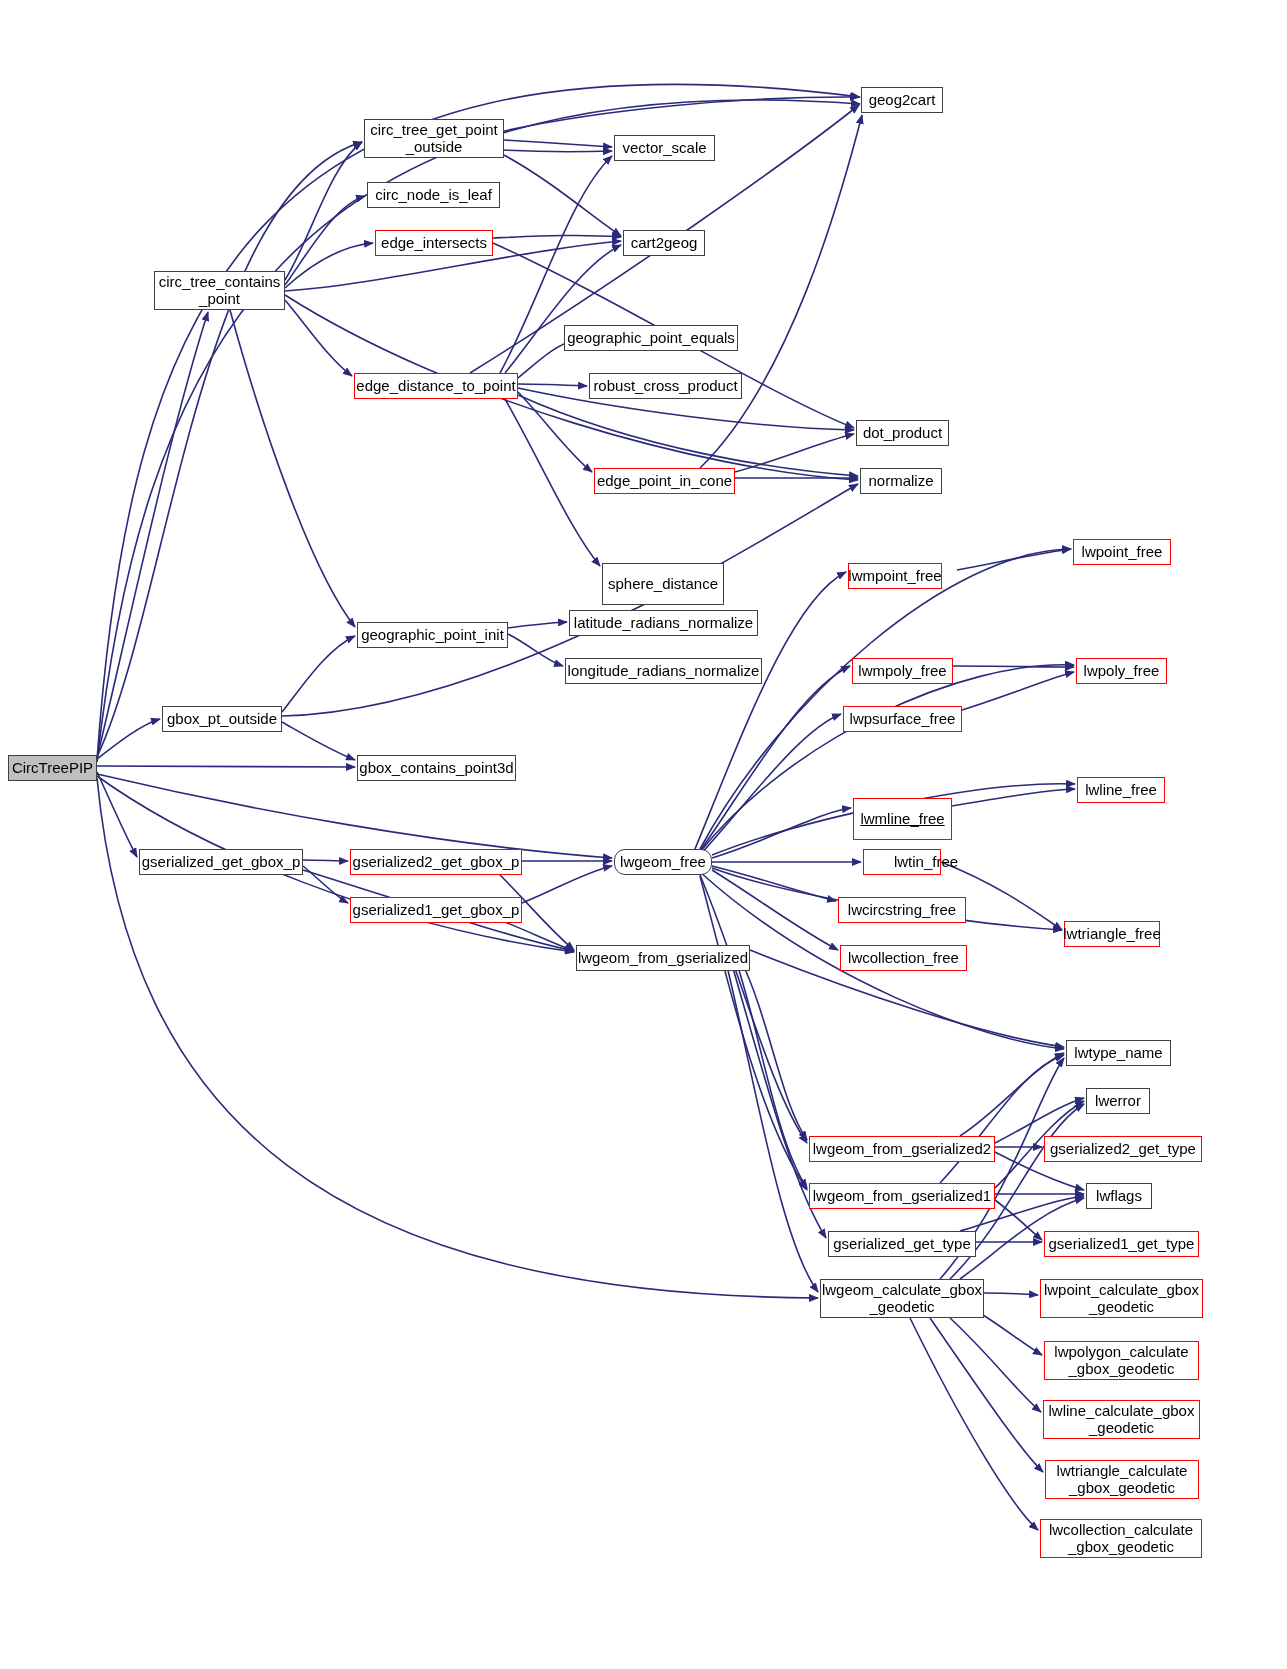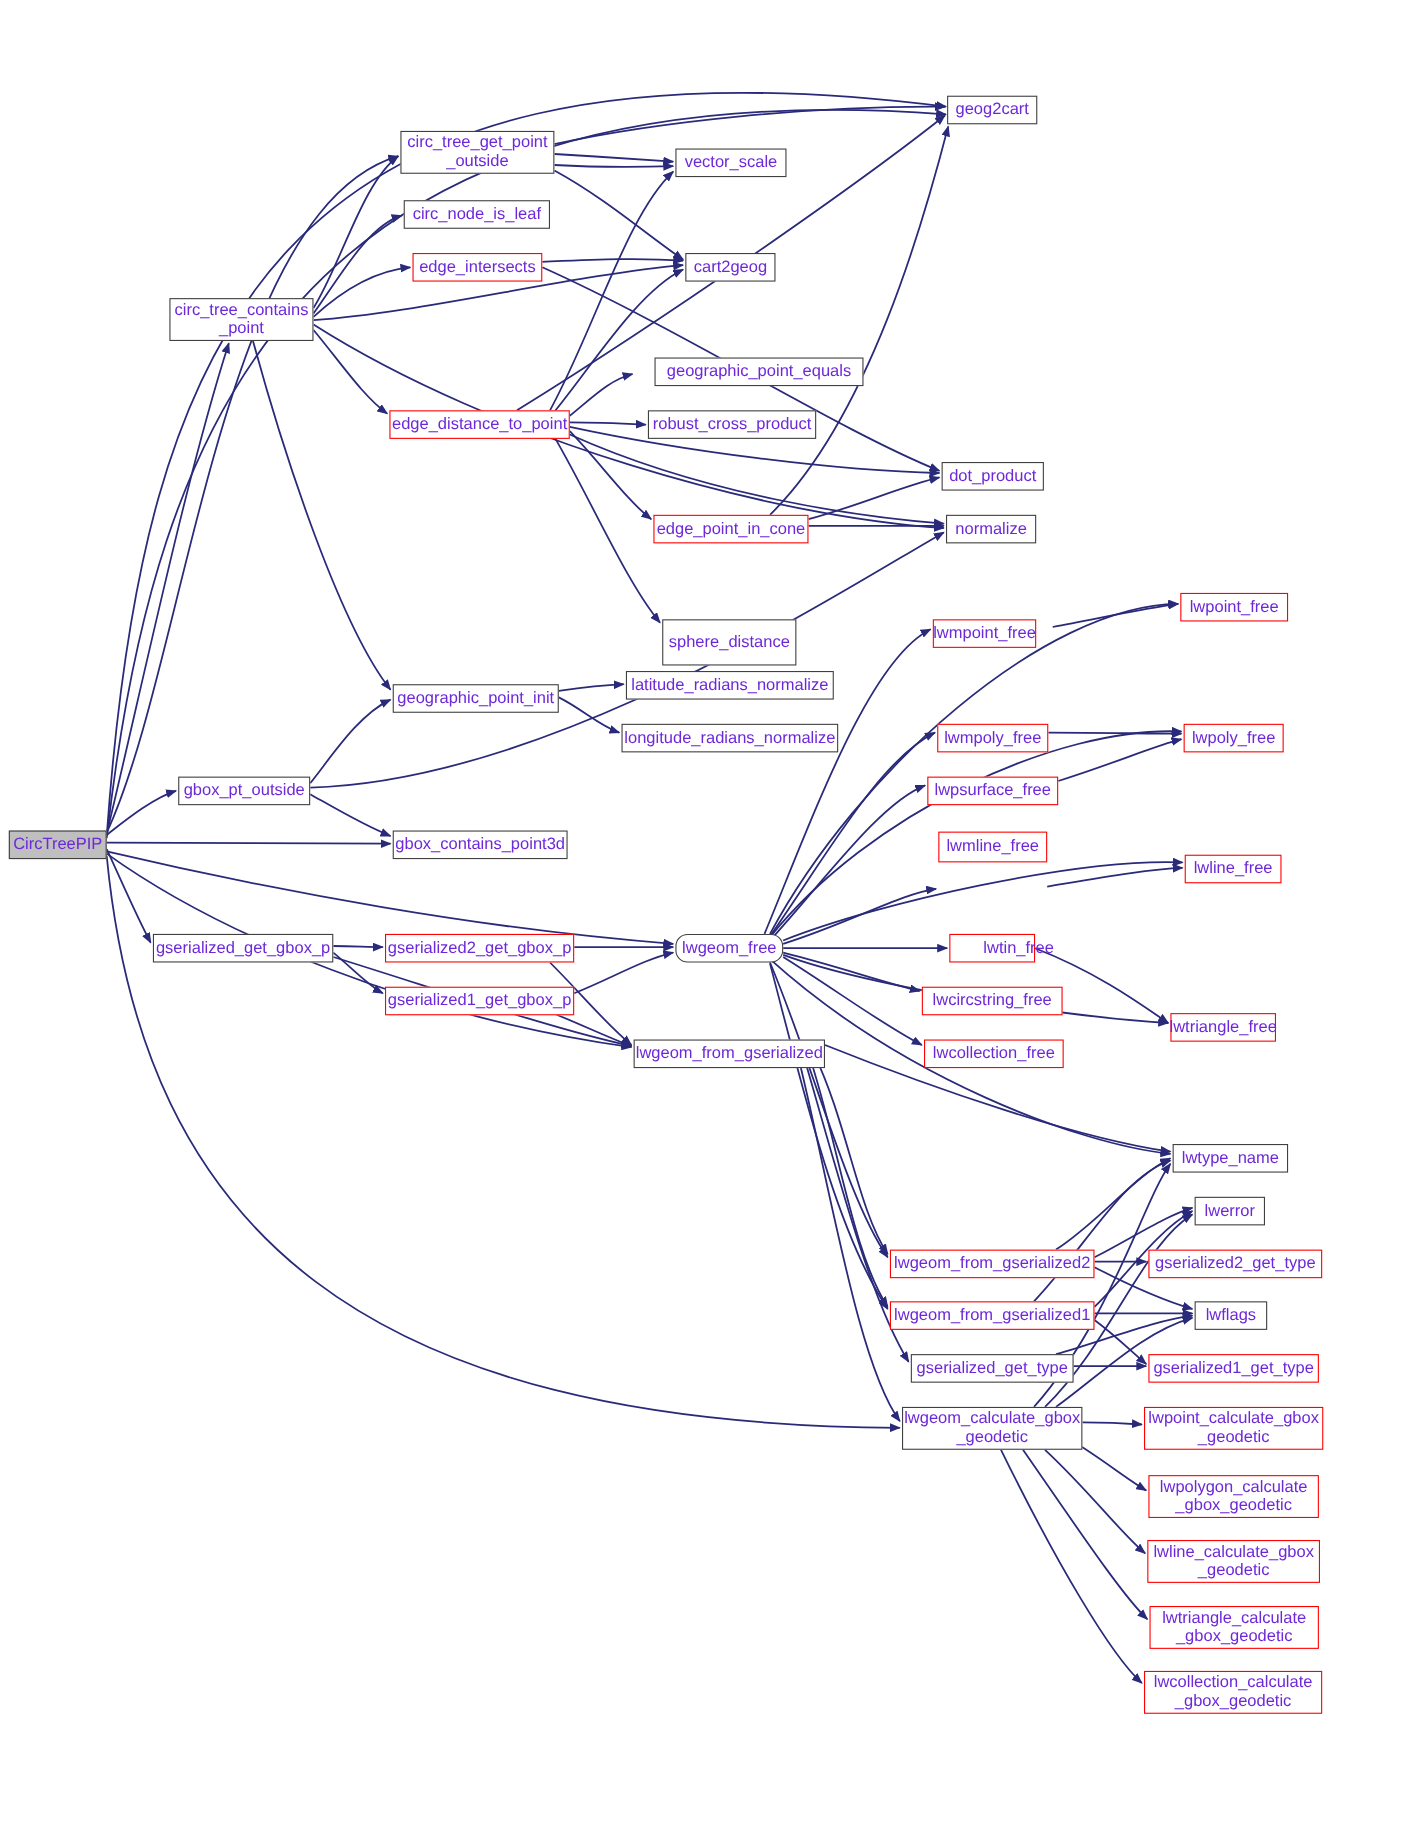--- a/index.html
+++ b/index.html
@@ -4,21 +4,21 @@
 <style>
   html,body{margin:0;padding:0;background:#ffffff;}
   body{font-family:"Liberation Sans", sans-serif;}
   #canvas{position:relative;width:1287px;height:1669px;background:#ffffff;overflow:hidden;}
   svg{position:absolute;left:0;top:0;width:1287px;height:1669px;}
   .edge{fill:none;stroke:#2a2a7a;stroke-width:1.6;}
   .arrow{fill:#2a2a7a;stroke:none;}
   .nodebox{position:absolute;box-sizing:border-box;background:#ffffff;
            border:1px solid #404040;display:flex;align-items:center;
            justify-content:center;text-align:center;line-height:1.12;
-           font-size:15px;color:#6d28d9;white-space:pre-line;}
+           font-size:15px;color:#000000;white-space:pre-line;}
   .nodebox.red{border:1px solid #ff0000;}
   .nodebox.root{background:#bfbfbf;border:1px solid #404040;}
 </style>
 </head>
 <body>
 
 <div id="canvas">
   <svg id="edge-layer" viewBox="0 0 1287 1669" preserveAspectRatio="none">
     <defs>
       <marker id="ah" markerWidth="10" markerHeight="8" refX="9" refY="4" orient="auto" markerUnits="userSpaceOnUse">
@@ -122,21 +122,21 @@
       <div class="nodebox" style="left: 364px; top: 119px; width: 140px; height: 39px;">circ_tree_get_point
 _outside</div>
       <div class="nodebox" style="left: 367px; top: 182px; width: 133px; height: 26px;">circ_node_is_leaf</div>
       <div class="nodebox red" style="left: 375px; top: 230px; width: 118px; height: 26px;">edge_intersects</div>
       <div class="nodebox" style="left: 154px; top: 271px; width: 131px; height: 39px;">circ_tree_contains
 _point</div>
       <div class="nodebox red" style="left: 354px; top: 373px; width: 164px; height: 26px;">edge_distance_to_point</div>
       <div class="nodebox" style="left: 861px; top: 87px; width: 82px; height: 26px;">geog2cart</div>
       <div class="nodebox" style="left: 614px; top: 135px; width: 101px; height: 26px;">vector_scale</div>
       <div class="nodebox" style="left: 623px; top: 230px; width: 82px; height: 26px;">cart2geog</div>
-      <div class="nodebox" style="left: 595px; top: 325px; width: 190px; height: 26px;">geographic_point_equals</div>
+      <div class="nodebox" style="left: 564px; top: 325px; width: 174px; height: 26px;">geographic_point_equals</div>
       <div class="nodebox" style="left: 589px; top: 373px; width: 153px; height: 26px;">robust_cross_product</div>
       <div class="nodebox" style="left: 856px; top: 420px; width: 93px; height: 26px;">dot_product</div>
       <div class="nodebox red" style="left: 594px; top: 468px; width: 141px; height: 26px;">edge_point_in_cone</div>
       <div class="nodebox" style="left: 860px; top: 468px; width: 82px; height: 26px;">normalize</div>
       <div class="nodebox" style="left: 602px; top: 563px; width: 122px; height: 42px;">sphere_distance</div>
       <div class="nodebox" style="left: 357px; top: 622px; width: 151px; height: 26px;">geographic_point_init</div>
       <div class="nodebox" style="left: 569px; top: 610px; width: 189px; height: 26px;">latitude_radians_normalize</div>
       <div class="nodebox" style="left: 565px; top: 658px; width: 197px; height: 26px;">longitude_radians_normalize</div>
       <div class="nodebox" style="left: 162px; top: 706px; width: 120px; height: 26px;">gbox_pt_outside</div>
       <div class="nodebox" style="left: 357px; top: 755px; width: 159px; height: 26px;">gbox_contains_point3d</div>
@@ -144,21 +144,21 @@
       <div class="nodebox red" style="left: 350px; top: 849px; width: 172px; height: 26px;">gserialized2_get_gbox_p</div>
       <div class="nodebox red" style="left: 350px; top: 897px; width: 172px; height: 26px;">gserialized1_get_gbox_p</div>
       <div class="nodebox" style="left: 614px; top: 849px; width: 98px; height: 26px; border-radius: 11px;">lwgeom_free</div>
       <div class="nodebox" style="left: 576px; top: 945px; width: 174px; height: 26px;">lwgeom_from_gserialized</div>
       <div class="nodebox red" style="left: 1073px; top: 539px; width: 98px; height: 26px;">lwpoint_free</div>
       <div class="nodebox red" style="left: 848px; top: 563px; width: 94px; height: 26px;">lwmpoint_free</div>
       <div class="nodebox red" style="left: 1076px; top: 658px; width: 91px; height: 26px;">lwpoly_free</div>
       <div class="nodebox red" style="left: 852px; top: 658px; width: 101px; height: 26px;">lwmpoly_free</div>
       <div class="nodebox red" style="left: 843px; top: 706px; width: 119px; height: 26px;">lwpsurface_free</div>
       <div class="nodebox red" style="left: 1077px; top: 777px; width: 88px; height: 26px;">lwline_free</div>
-      <div class="nodebox red" style="left: 853px; top: 756px; width: 99px; height: 28px;">lwmline_free</div>
+      <div class="nodebox red" style="left: 853px; top: 798px; width: 99px; height: 42px; text-decoration: underline;">lwmline_free</div>
       <div class="nodebox red" style="left: 863px; top: 849px; width: 78px; height: 26px; padding-left: 48px;">lwtin_free</div>
       <div class="nodebox red" style="left: 838px; top: 897px; width: 128px; height: 26px;">lwcircstring_free</div>
       <div class="nodebox red" style="left: 1064px; top: 921px; width: 96px; height: 26px;">lwtriangle_free</div>
       <div class="nodebox red" style="left: 840px; top: 945px; width: 127px; height: 26px;">lwcollection_free</div>
       <div class="nodebox" style="left: 1066px; top: 1040px; width: 105px; height: 26px;">lwtype_name</div>
       <div class="nodebox" style="left: 1086px; top: 1088px; width: 64px; height: 26px;">lwerror</div>
       <div class="nodebox red" style="left: 809px; top: 1136px; width: 186px; height: 26px;">lwgeom_from_gserialized2</div>
       <div class="nodebox red" style="left: 1044px; top: 1136px; width: 158px; height: 26px;">gserialized2_get_type</div>
       <div class="nodebox red" style="left: 809px; top: 1183px; width: 186px; height: 26px;">lwgeom_from_gserialized1</div>
       <div class="nodebox" style="left: 1086px; top: 1183px; width: 66px; height: 26px;">lwflags</div>

